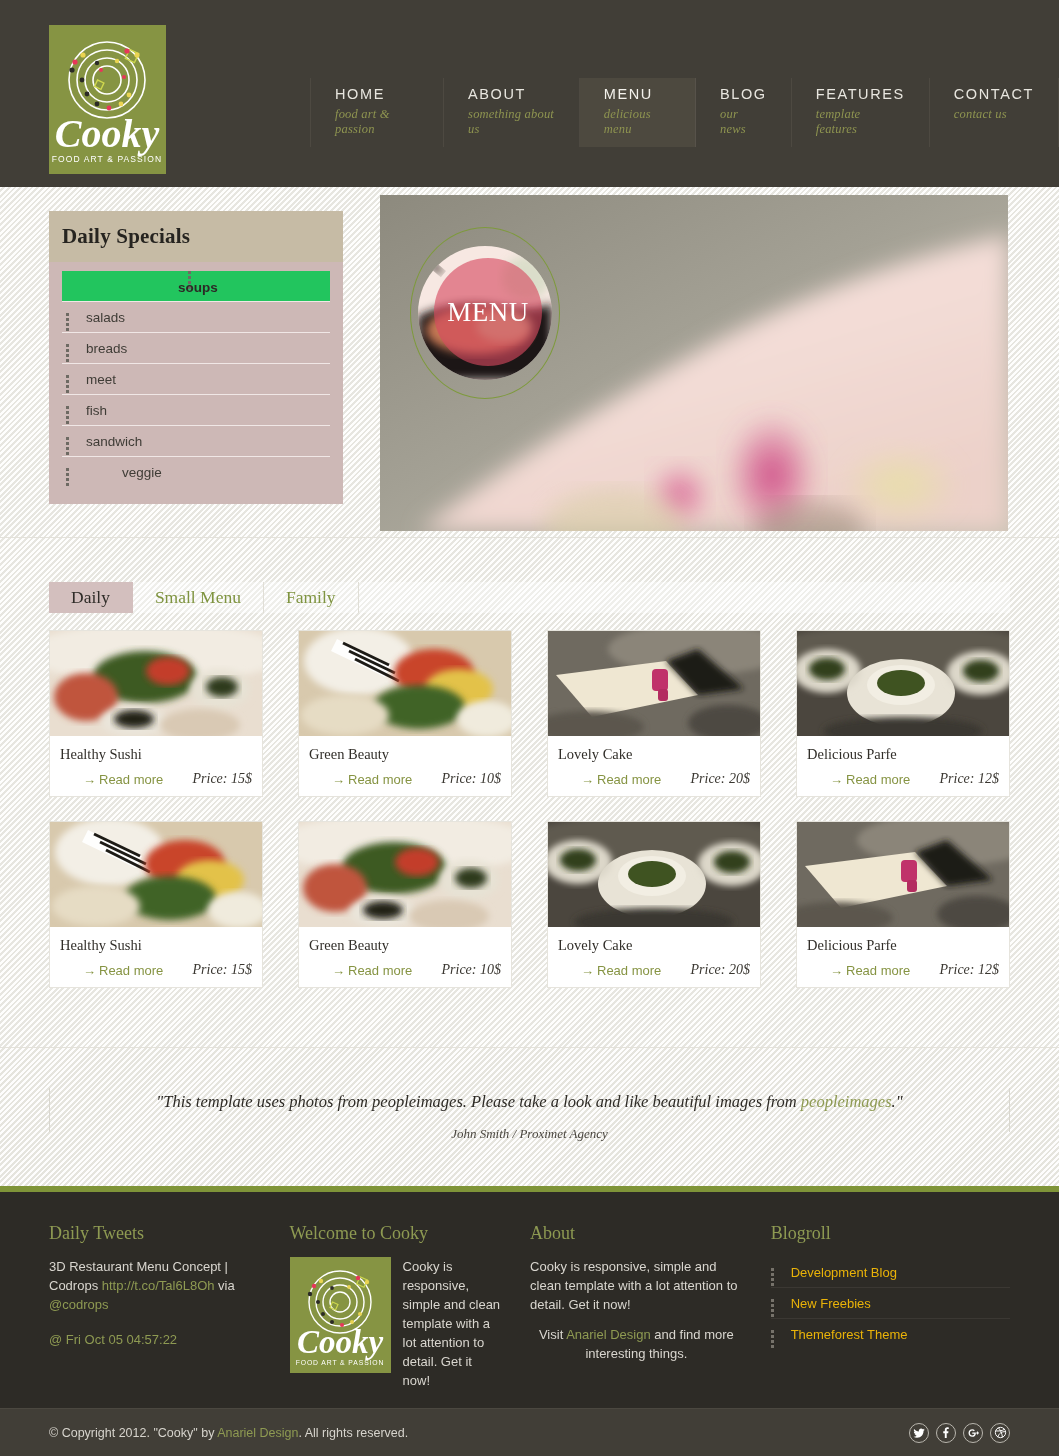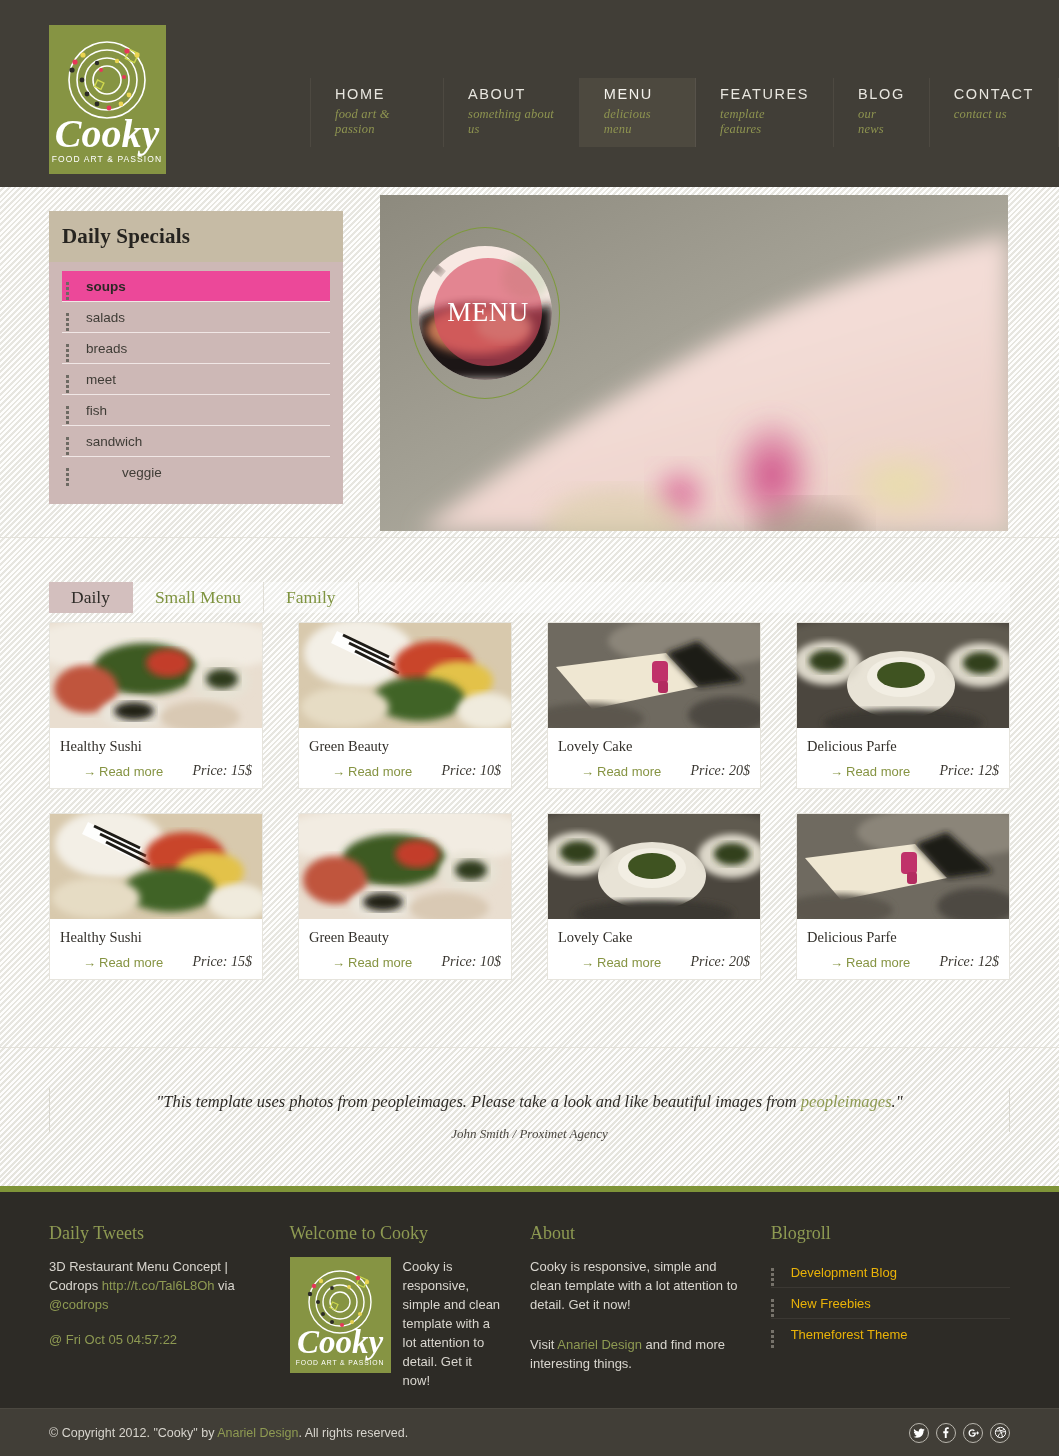--- a/index.html
+++ b/index.html
@@ -77,21 +77,21 @@
   .specials-body {
     background:#cdb8b6; padding:9px 13px 16px 13px;
   }
   .sp-item {
     display:flex; align-items:center;
     height:31px; cursor:pointer;
     border-bottom:1px solid #f0e7e6;
     padding-left:4px;
   }
   .sp-item:last-child { border-bottom:none;gap:36px; }
-  .sp-item.active { background:#ec4899; font-weight:bold; }
+  .sp-item.active { background:#22c55e; font-weight:bold;flex-direction:column; }
   .gridicon { width:9px; height:9px; margin-right:11px; flex:0 0 auto; }
   .gridicon i {
     display:block; float:left; width:3px; height:3px;
     background:#6e6a63; margin:0 2px 2px 0;
   }
   .sp-label {
     font-size:13.5px; color:#3f3c36;
     font-family:"Liberation Sans", sans-serif;
   }
   .sp-item.active .sp-label { font-weight:bold; color:#2c2926; }
@@ -140,21 +140,21 @@
   .tab {
     display:flex; align-items:center; justify-content:center;
     padding:0 22px; cursor:pointer;
     font-family:"Liberation Serif", serif;
     font-size:17.5px; color:#7f9440;
     border-right:1px solid #e0ded6;
   }
   .tab.active { background:#d3bfbe; color:#2f2c28; border-right:1px solid #d3bfbe; }
 
   .grid {
-    position:absolute; left:49px; top:84px; width:961px;
+    position:absolute; left:49px; top:92px; width:961px;
     display:flex; flex-wrap:wrap; gap:0;justify-content:flex-end;
   }
   .card {
     width:214px; margin-right:35px; margin-bottom:24px;
     background:#ffffff; border:1px solid #e6e4dd;
   }
   .card:nth-child(4n) { margin-right:0; }
   .card-img { width:212px; height:105px; display:block; }
   .card-body { padding:10px 10px 9px 10px; }
   .card-title {
@@ -217,21 +217,21 @@
   }
   .ftext {
     font-size:13px; line-height:19px; color:#d9d6cf;
     font-family:"Liberation Sans", sans-serif;
   }
   .ftext a, .flink { color:#8e9a52; text-decoration:none; }
   .ftime { margin-top:18px; font-size:13px; color:#8e9a52; }
   .welcome-wrap { display:flex; gap:12px; }
   .welcome-logo { width:101px; height:116px; background:#869443; flex:0 0 auto; }
   .welcome-text { font-size:13px; line-height:19px; color:#d9d6cf; }
-  .about-p2 { margin-top:21px; }
+  .about-p2 { margin-top:11px;text-align:center; }
   .blog-item {
     display:flex; align-items:center; height:31px;
     border-bottom:1px solid #3b3833; cursor:pointer;
   }
   .blog-item:last-child { border-bottom:none; }
   .blog-item .gridicon i { background:#76726a; }
   .blog-label { font-size:13px; color:#eab308; }
 
   
   .copybar {
@@ -297,26 +297,26 @@
       </div>
       <div class="nav-item">
         <span class="nav-top">ABOUT</span>
         <span class="nav-sub">something about us</span>
       </div>
       <div class="nav-item active">
         <span class="nav-top">MENU</span>
         <span class="nav-sub">delicious menu</span>
       </div>
       <div class="nav-item">
+        <span class="nav-top">BLOG</span>
+        <span class="nav-sub">our news</span>
+      </div>
+      <div class="nav-item">
         <span class="nav-top">FEATURES</span>
         <span class="nav-sub">template features</span>
-      </div>
-      <div class="nav-item">
-        <span class="nav-top">BLOG</span>
-        <span class="nav-sub">our news</span>
       </div>
       <div class="nav-item">
         <span class="nav-top">CONTACT</span>
         <span class="nav-sub">contact us</span>
       </div>
     </nav>
   </div>
 
   <div class="stripe">
     <div class="s1"></div>

